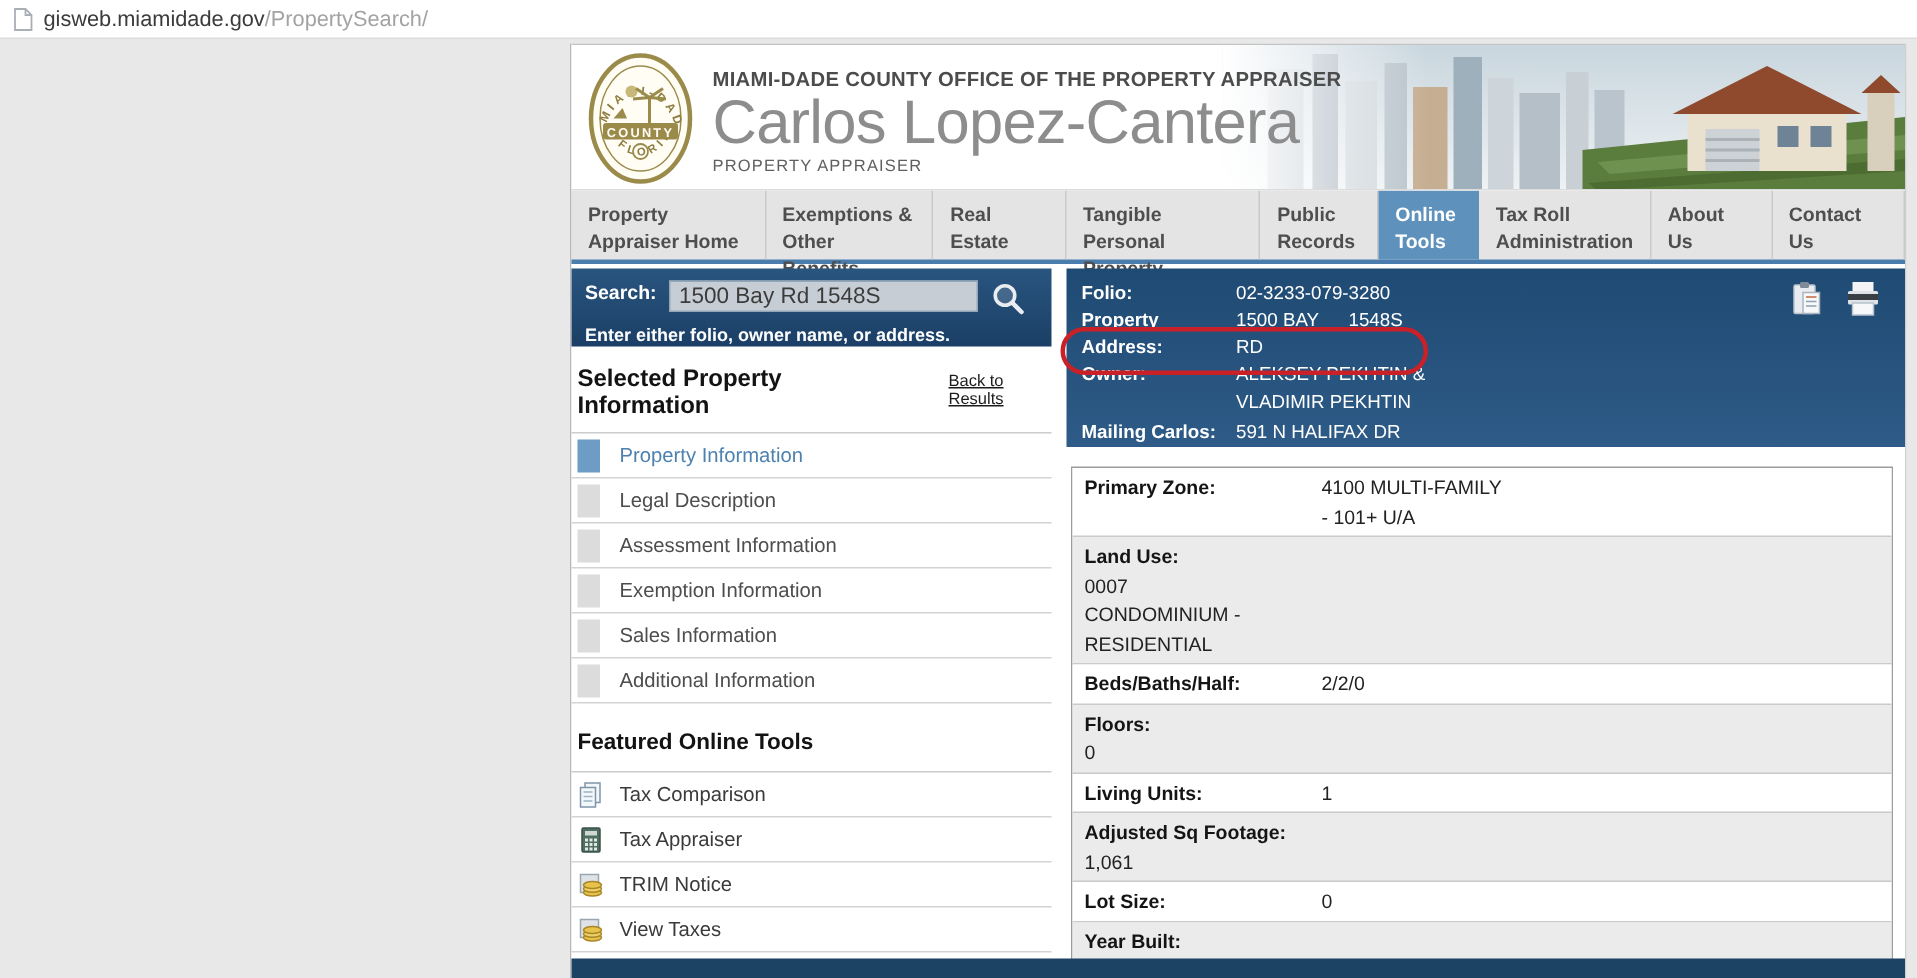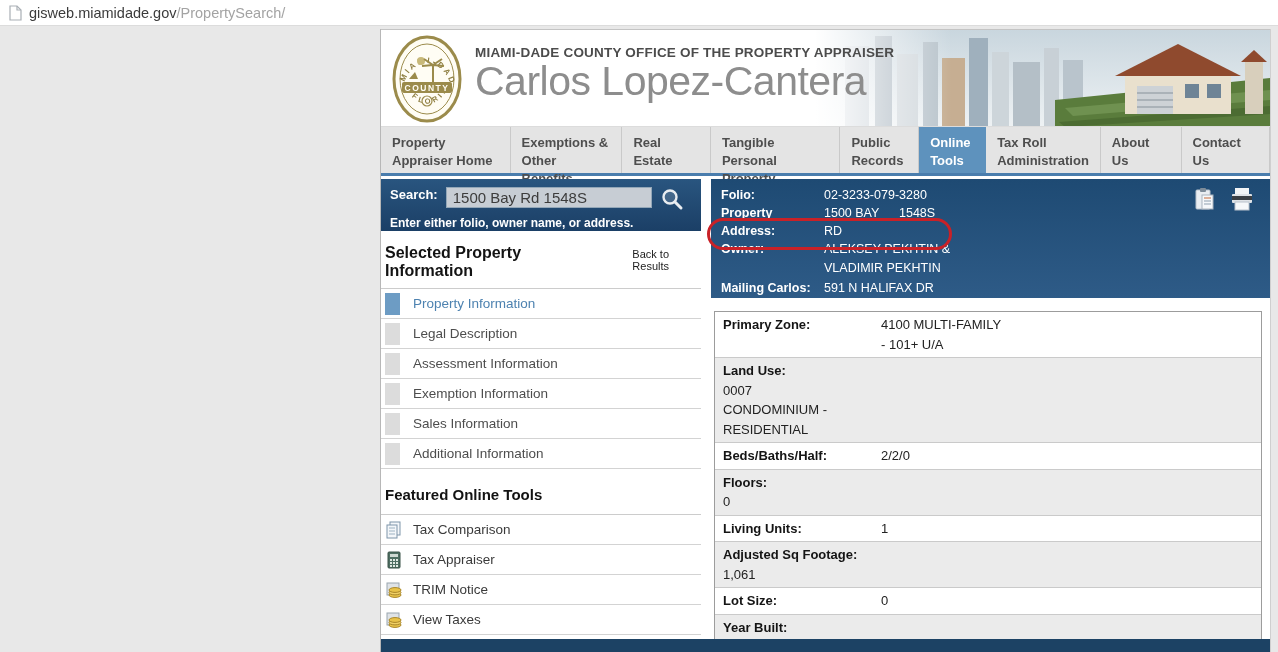--- a/index.html
+++ b/index.html
@@ -45,21 +45,21 @@
     height:52px; padding:8px 9px 0; }
   .search-row { display:flex; gap:8px; }
   .search-label { color:#fff; font-weight:bold; font-size:13px; }
   .search-input { width:206px; height:21px; background:#c7cdd4; border:1px solid #93a7b8;
     font-size:15px; color:#3c3c3c; padding:1px 6px; font-family:"Liberation Sans",sans-serif; }
   .search-hint { color:#fff; font-weight:bold; font-size:12px; margin-top:5px; }
 
   .section-head { display:flex; justify-content:space-between; align-items:baseline;
     padding:13px 2px 8px 4px; border-bottom:1px solid #cccccc; }
   .section-title { font-size:16px; font-weight:bold; color:#131313; }
-  .back-link { font-size:11px; color:#1c1c1c; cursor:pointer;padding-left:48px; }
+  .back-link { font-size:11px; color:#1c1c1c; text-decoration:underline; cursor:pointer;padding-left:48px; }
 
   .side-item { display:flex; align-items:center; height:30px;
     border-bottom:1px solid #d3d3d3; padding-left:4px; gap:13px; cursor:pointer; }
   .marker { width:15px; height:22px; background:#dcdcdc; flex:none; }
   .side-item.active .marker { background:#6d9cc4; }
   .side-label { font-size:13.5px; color:#4d4d4d; }
   .side-item.active .side-label { color:#4d82b0; }
 
   .section-head2 { padding:17px 2px 10px 4px; border-bottom:1px solid #cccccc; }
   .section-title2 { font-size:15px; font-weight:bold; color:#131313; }
@@ -163,20 +163,21 @@
         <path d="M18 44 l6 -7 l3 7 z" fill="#9b8b4b"></path>
         <rect x="11" y="47" width="50" height="11" rx="2" fill="#9b8b4b"></rect>
         <text x="36" y="56" font-size="8.5" font-weight="bold" fill="#fffdf4" text-anchor="middle" letter-spacing="1.5">COUNTY</text>
         <circle cx="36" cy="66" r="5" fill="none" stroke="#9b8b4b" stroke-width="1.2"></circle>
       </svg>
     </div>
 
     <div class="hero-text">
       <div class="office-line">MIAMI-DADE COUNTY OFFICE OF THE PROPERTY APPRAISER</div>
       <div class="appraiser-name">Carlos Lopez-Cantera</div>
+      <div class="appraiser-title">PROPERTY APPRAISER</div>
     </div>
   </div>
 
   <div class="navbar">
     <div class="tab t0">Property Appraiser Home</div>
     <div class="tab t1">Exemptions &amp; Other Benefits</div>
     <div class="tab t2">Real Estate</div>
     <div class="tab t3">Tangible Personal Property</div>
     <div class="tab t4">Public Records</div>
     <div class="tab t5 active">Online Tools</div>

